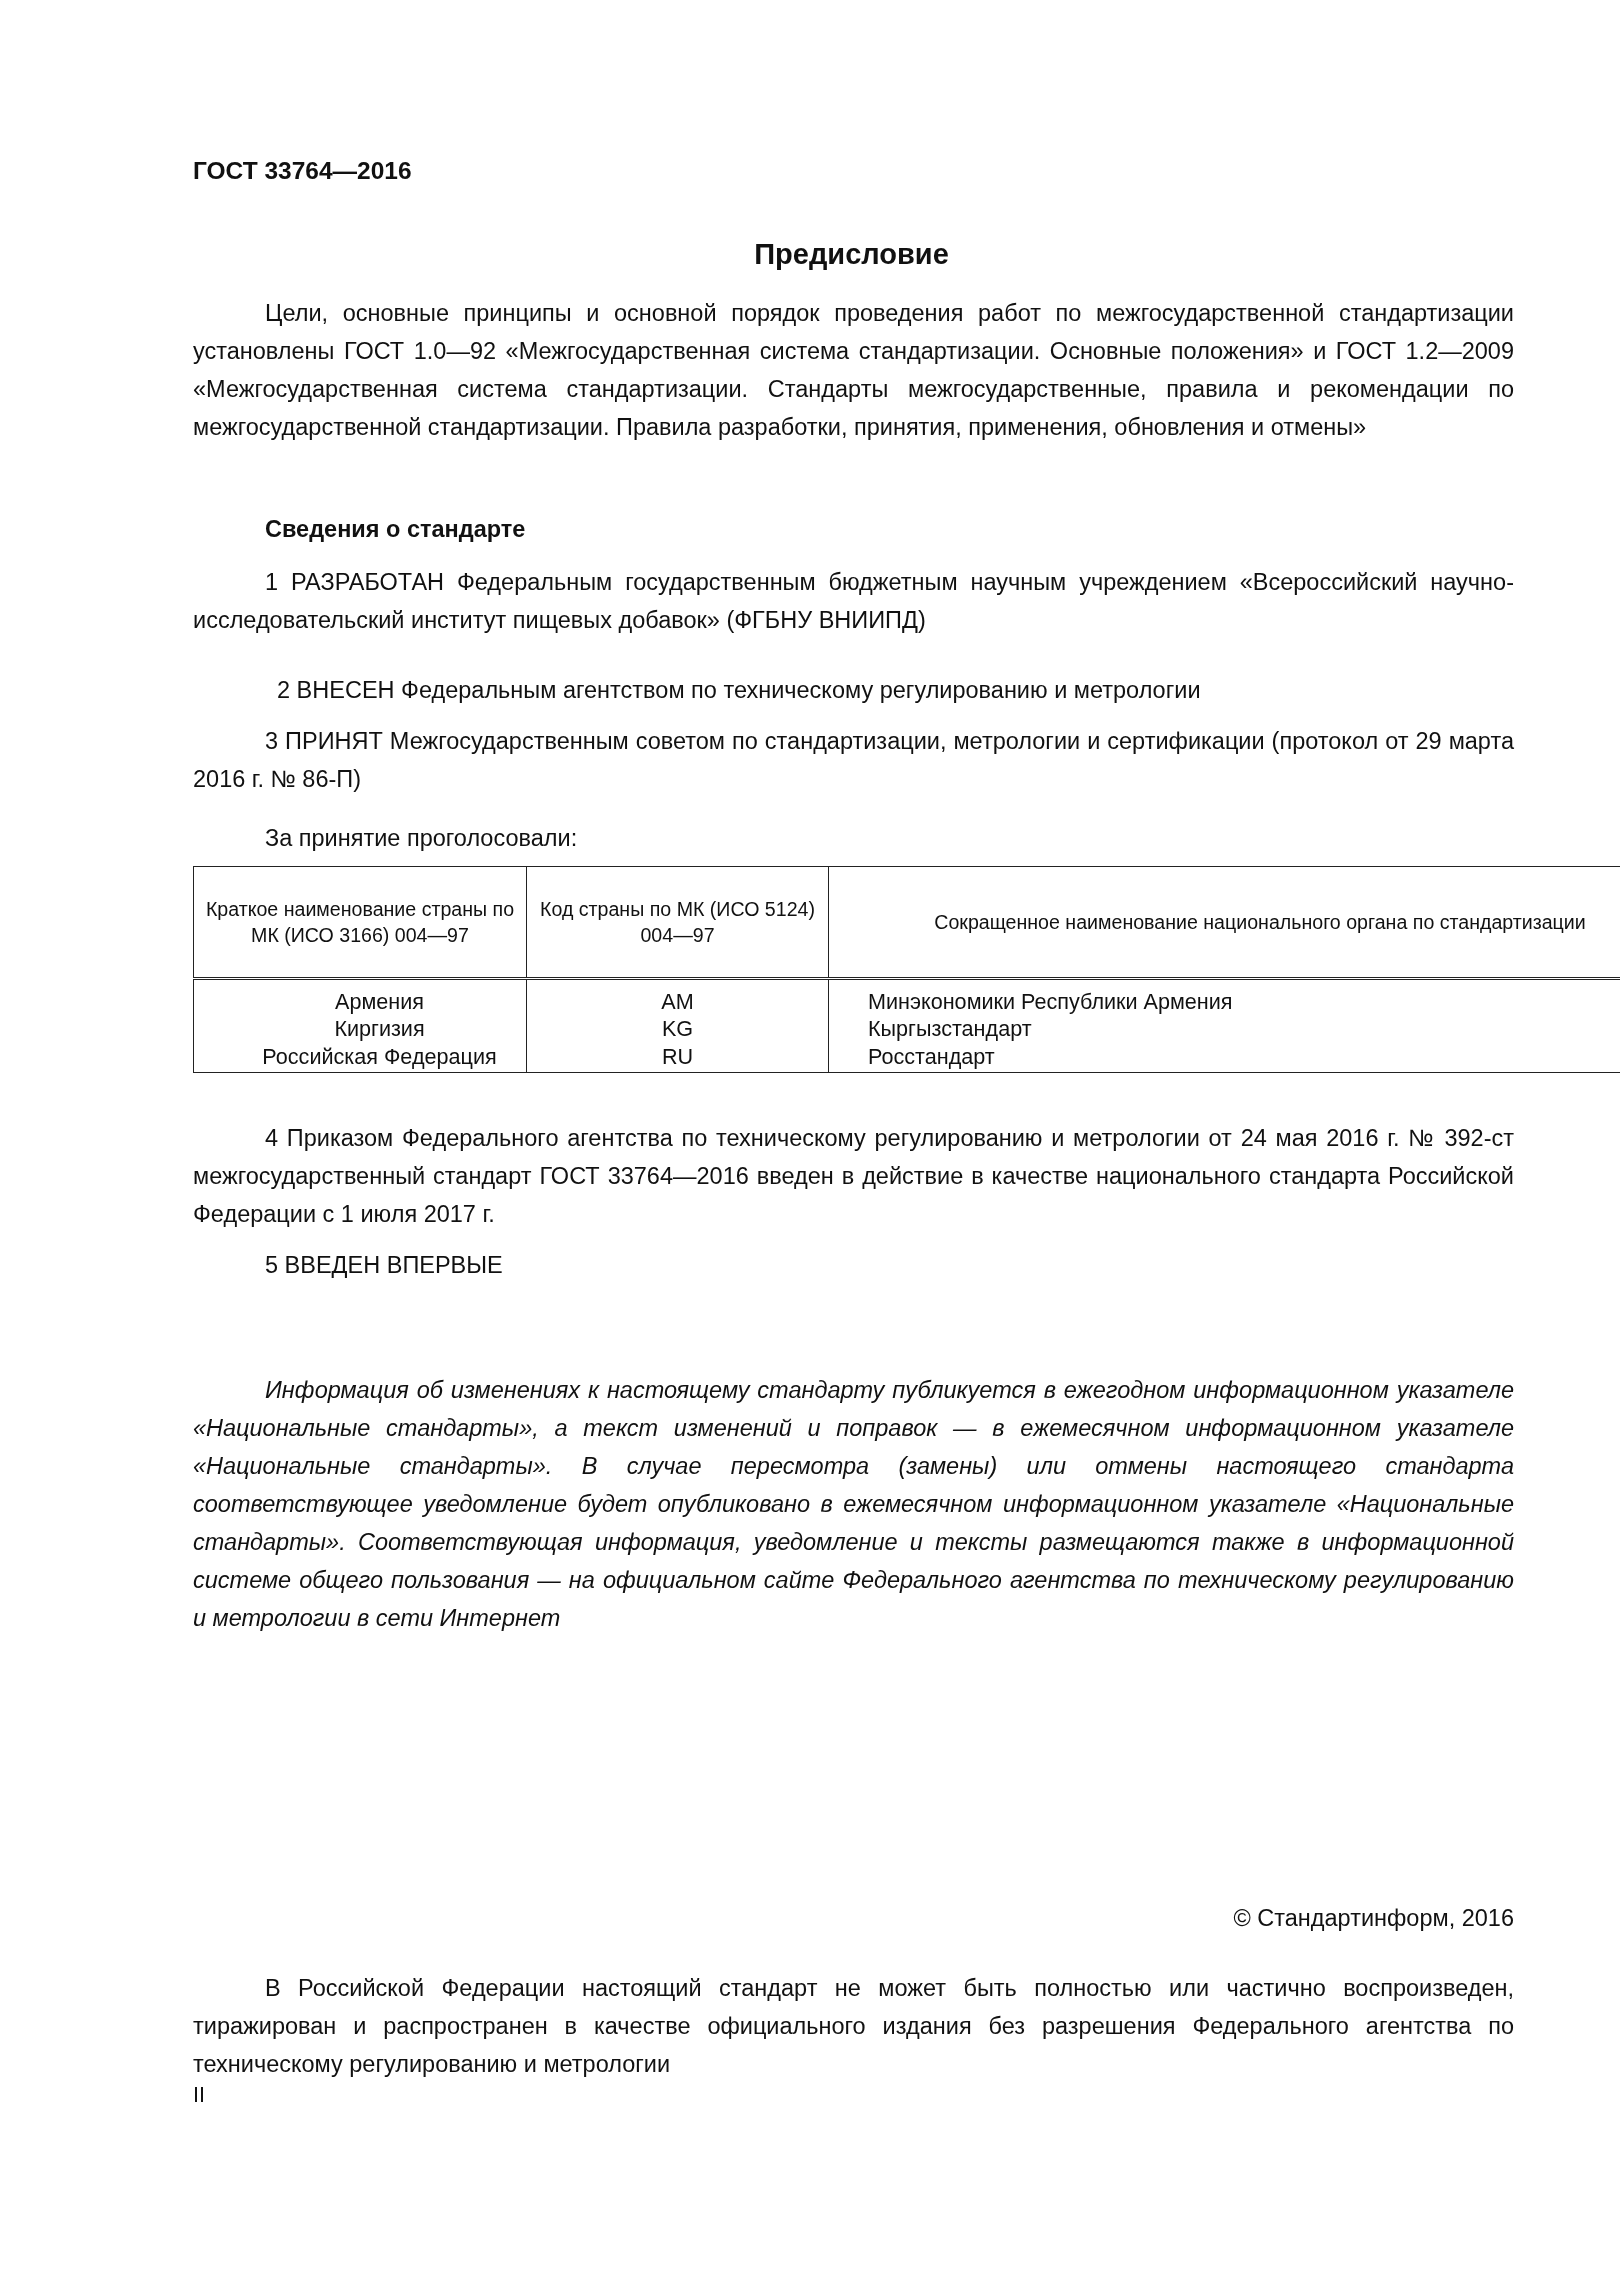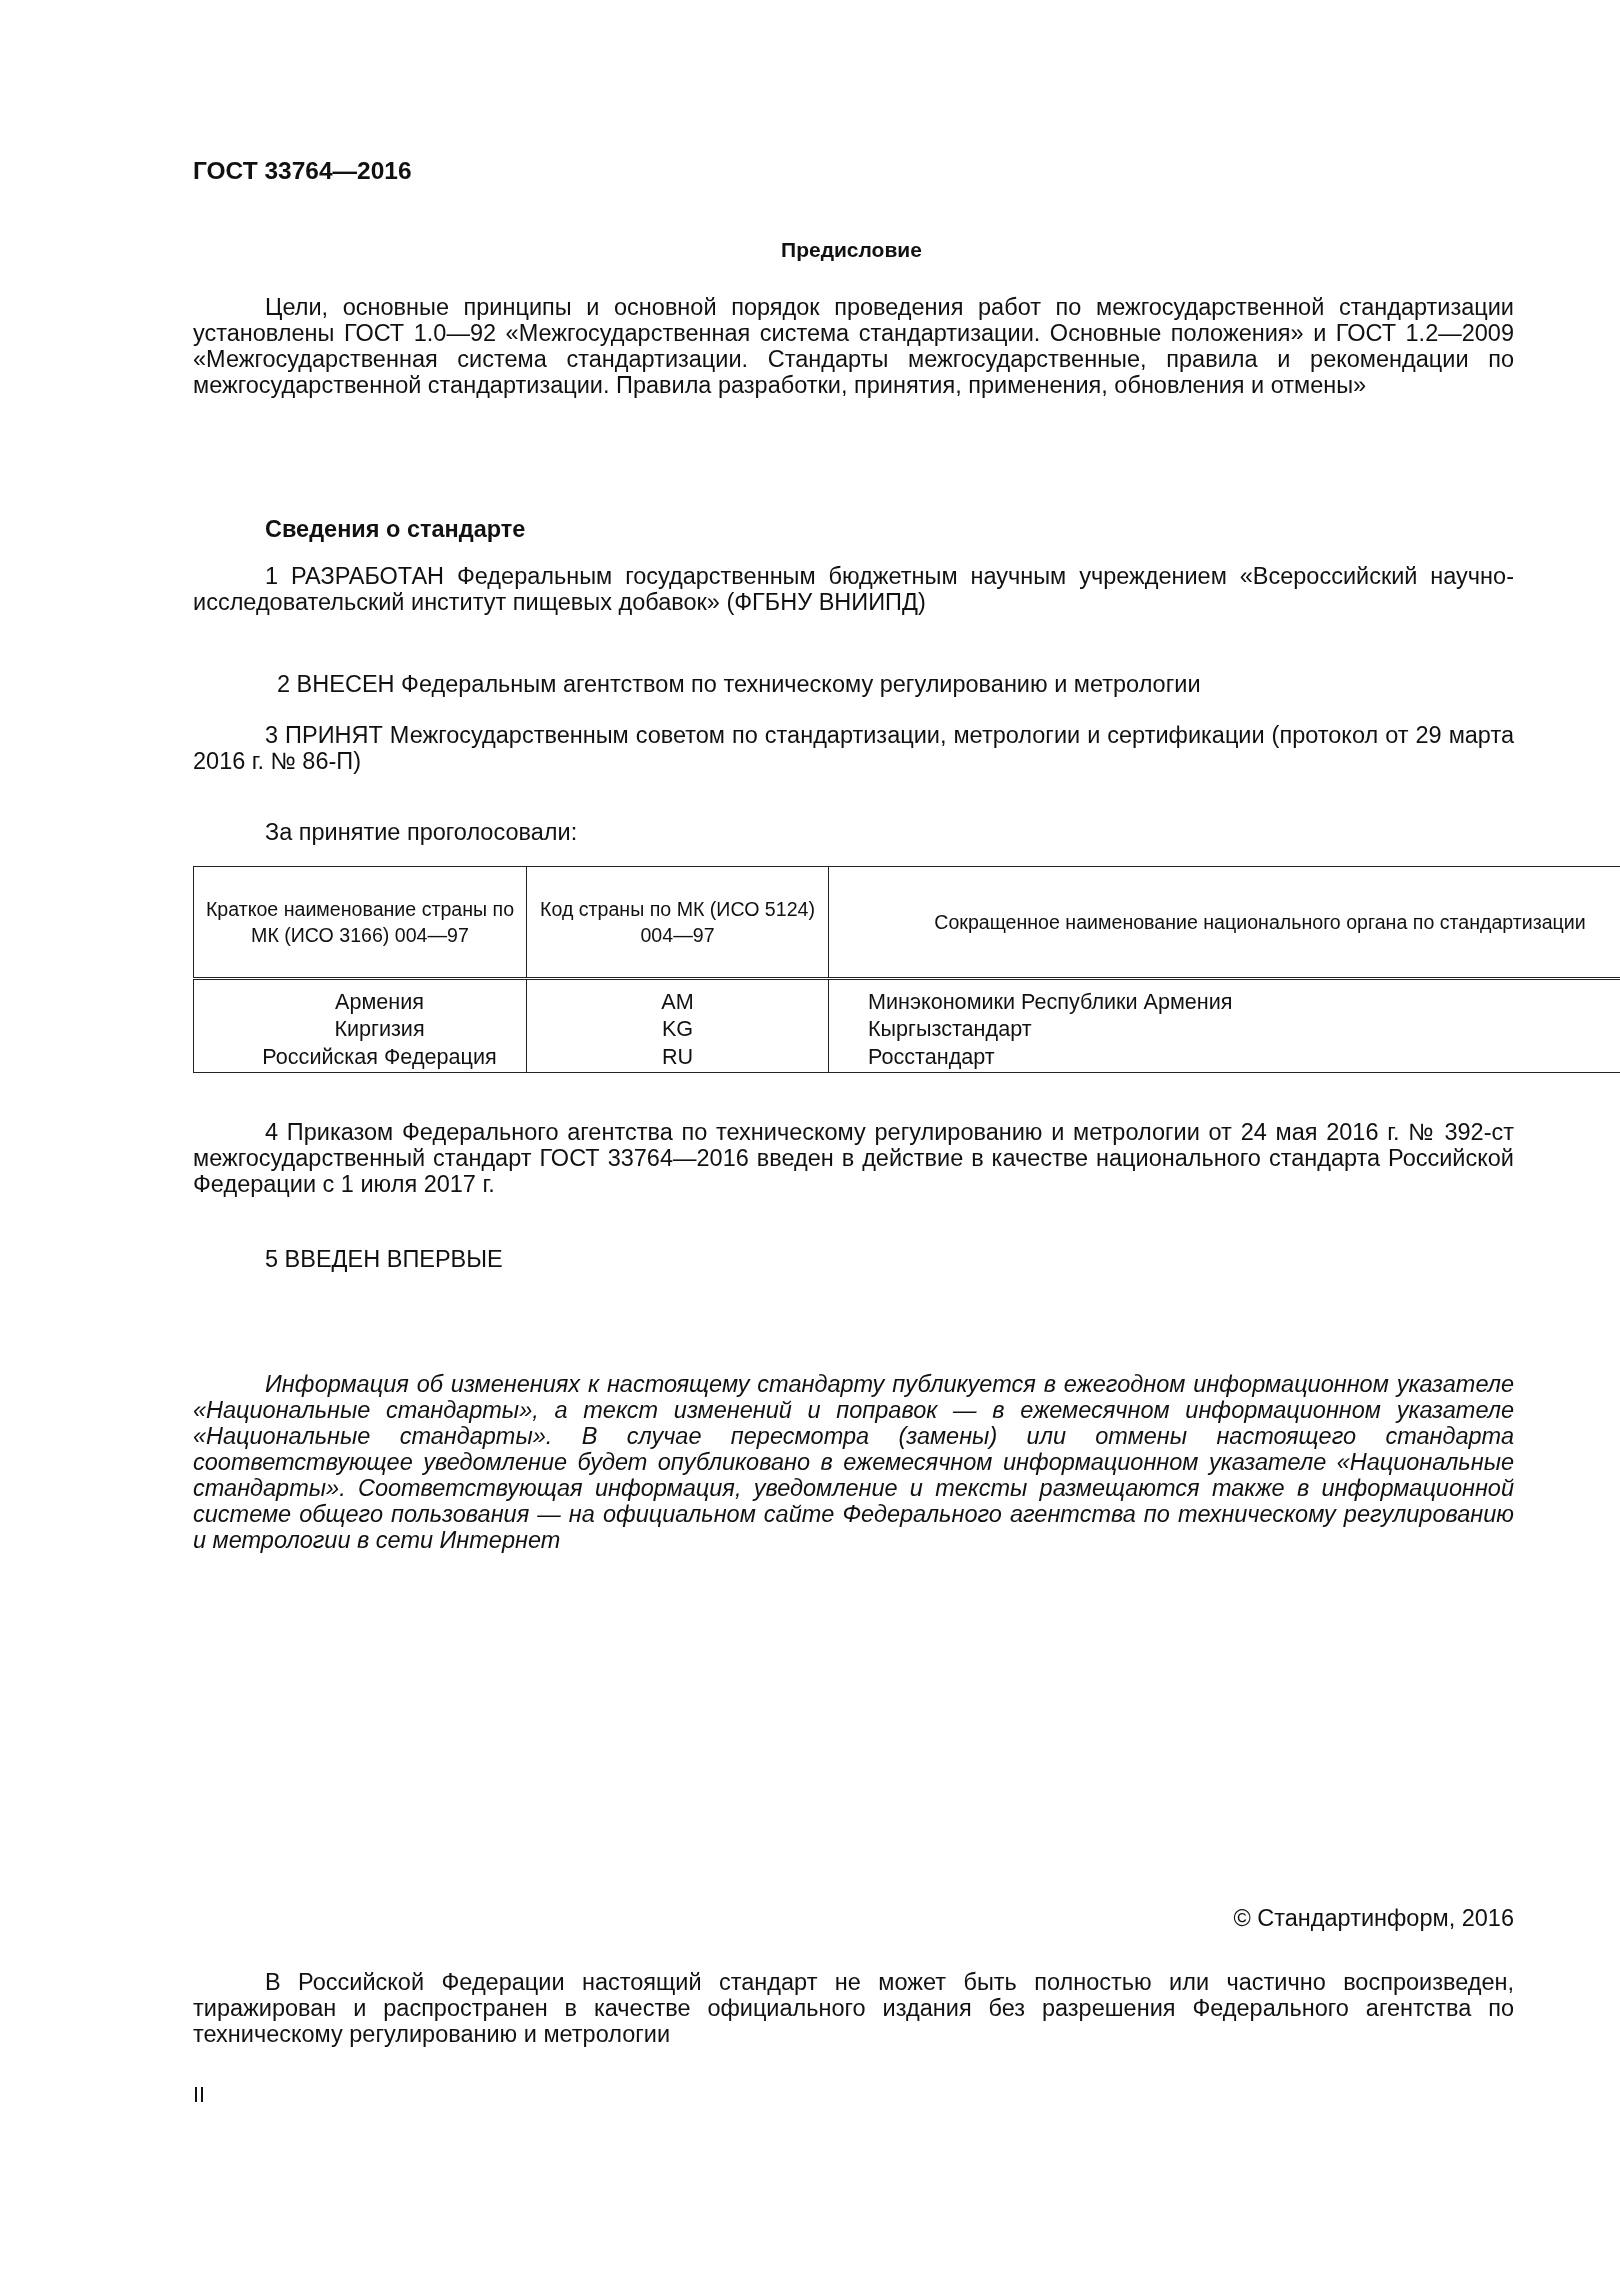--- a/index.html
+++ b/index.html
@@ -1,21 +1,21 @@
 <!DOCTYPE html>
 <html><head>
 <meta charset="utf-8">
 <style>
   html, body { margin:0; padding:0; background:#ffffff; }
   body { width:1620px; height:2293px; position:relative; overflow:hidden;
          font-family:"Liberation Sans", sans-serif; color:#111; }
   .abs { position:absolute; }
   .doc-code { left:193px; top:157px; font-size:24.5px; font-weight:bold; letter-spacing:0px; }
-  .doc-title { left:0; width:1620px; top:238px; text-align:center; font-size:21px; font-weight:bold; padding-left:83px; box-sizing:border-box; }
-  .para { left:193px; width:1321px; font-size:23.5px; line-height:26px; text-align:justify; }
+  .doc-title { left:0; width:1620px; top:238px; text-align:center; font-size:29px; font-weight:bold; padding-left:83px; box-sizing:border-box; }
+  .para { left:193px; width:1321px; font-size:23.5px; line-height:38px; text-align:justify; }
   .indent { text-indent:72px; }
   .section-head { left:265px; font-size:23.5px; font-weight:bold; }
   .italic { font-style:italic; }
   table.votes { position:absolute; left:193px; top:866px; width:1499px; border-collapse:collapse;
                 font-size:19.6px; line-height:26.5px; }
   table.votes th { font-weight:normal; border:1.5px solid #222; height:110px; vertical-align:middle;
                    text-align:center; border-bottom:3.9px double #222; padding:0 5.9px; }
   table.votes td { border-left:1.5px solid #222; border-right:1.5px solid #222; font-size:21.6px;
                    line-height:27.4px; padding:0; vertical-align:top; }
   table.votes tbody tr:first-child td { padding-top:7.8px; }

